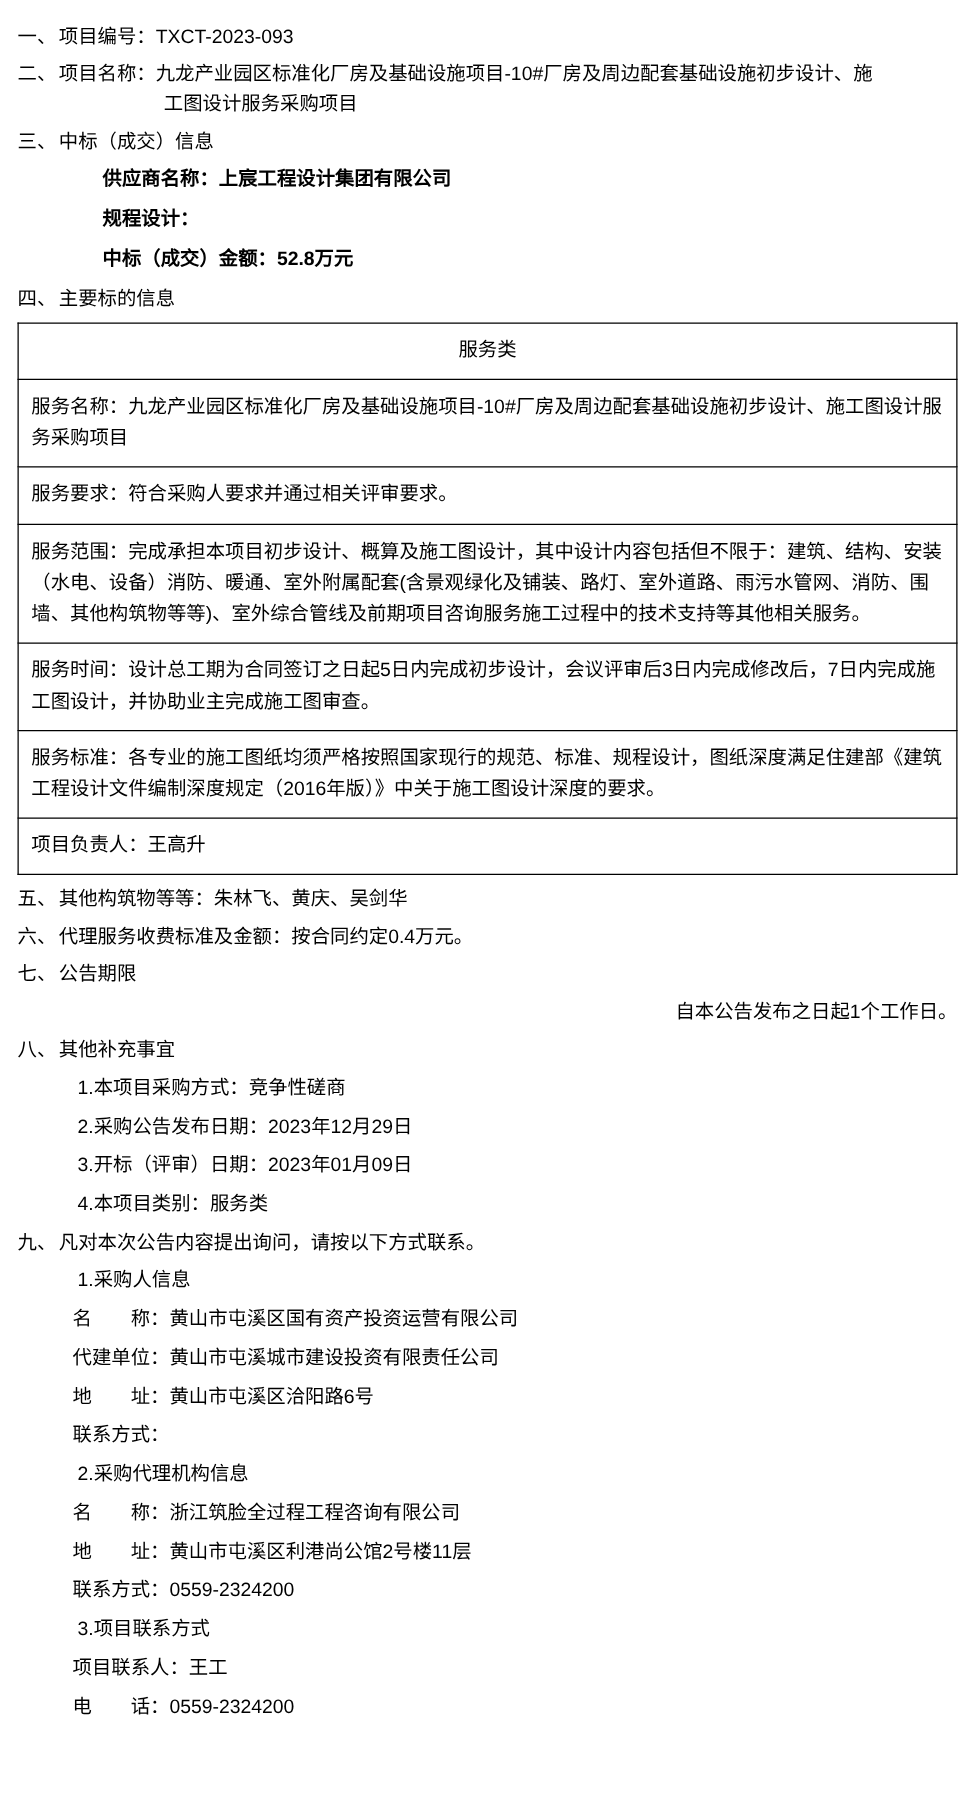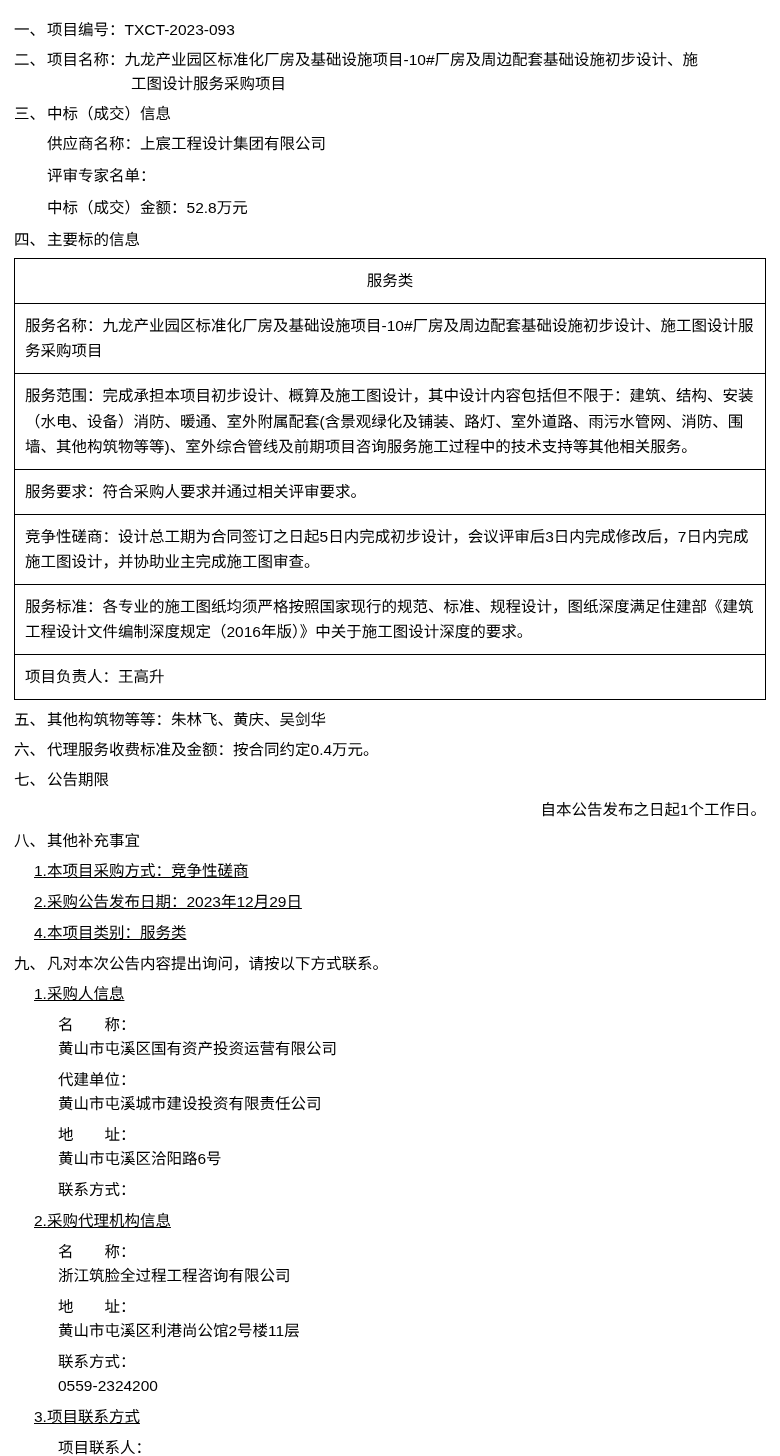--- a/index.html
+++ b/index.html
@@ -39,22 +39,23 @@
   }
   .hang {
     text-indent: 0;
   }
   .hang .cont {
     display: block;
     margin-left: 84px;
   }
   .kv {
     display: flex;
-    margin-left: 33px;
+    margin-left: 68px;
     margin-bottom: 8px;
+    font-weight: bold;
   }
   .kv .k {
     flex: 0 0 auto;
     white-space: nowrap;
   }
   .kv .v {
     flex: 1 1 auto;
   }
   table.main {
     width: 752px;
@@ -68,29 +69,27 @@
     padding: 9px 10px 10px 10px;
     vertical-align: top;
     font-size: 15.5px;
     line-height: 1.62;
   }
   td.head {
     text-align: center;
     padding: 6px 10px 7px 10px;
   }
   .sub-line {
-    margin-left: 20px;
+    margin-left: 48px;
     margin-bottom: 7px;
-    text-decoration: underline;
   }
   .contact-row {
     display: flex;
     margin-left: 44px;
     margin-bottom: 7px;
-    flex-direction: column;
   }
   .contact-row .ck {
     flex: 0 0 auto;
     white-space: pre;
   }
   .contact-row .cv {
     flex: 1 1 auto;
   }
   .sec-title {
     margin-bottom: 6px;
@@ -118,21 +117,21 @@
 
   <div class="line sec-title">
     <span class="num">三、</span>
     <span class="body-text">中标（成交）信息</span>
   </div>
   <div class="kv">
     <span class="k">供应商名称：</span>
     <span class="v">上宸工程设计集团有限公司</span>
   </div>
   <div class="kv">
-    <span class="k">评审专家名单：</span>
+    <span class="k">规程设计：</span>
   </div>
   <div class="kv">
     <span class="k">中标（成交）金额：</span>
     <span class="v">52.8万元</span>
   </div>
 
   <div class="line sec-title">
     <span class="num">四、</span>
     <span class="body-text">主要标的信息</span>
   </div>
@@ -142,31 +141,31 @@
       <tr>
         <td class="head">服务类</td>
       </tr>
       <tr>
         <td>
           <span>服务名称：</span><span>九龙产业园区标准化厂房及基础设施项目-10#厂房及周边配套基础设施初步设计、施工图设计服务采购项目</span>
         </td>
       </tr>
       <tr>
         <td>
+          <span>服务要求：</span><span>符合采购人要求并通过相关评审要求。</span>
+        </td>
+      </tr>
+      <tr>
+        <td>
           <span>服务范围：</span><span>完成承担本项目初步设计、概算及施工图设计，其中设计内容包括但不限于：建筑、结构、安装（水电、设备）消防、暖通、室外附属配套(含景观绿化及铺装、路灯、室外道路、雨污水管网、消防、围墙、其他构筑物等等)、室外综合管线及前期项目咨询服务施工过程中的技术支持等其他相关服务。</span>
         </td>
       </tr>
       <tr>
         <td>
-          <span>服务要求：</span><span>符合采购人要求并通过相关评审要求。</span>
-        </td>
-      </tr>
-      <tr>
-        <td>
-          <span>竞争性磋商：</span><span>设计总工期为合同签订之日起5日内完成初步设计，会议评审后3日内完成修改后，7日内完成施工图设计，并协助业主完成施工图审查。</span>
+          <span>服务时间：</span><span>设计总工期为合同签订之日起5日内完成初步设计，会议评审后3日内完成修改后，7日内完成施工图设计，并协助业主完成施工图审查。</span>
         </td>
       </tr>
       <tr>
         <td>
           <span>服务标准：</span><span>各专业的施工图纸均须严格按照国家现行的规范、标准、规程设计，图纸深度满足住建部《建筑工程设计文件编制深度规定（2016年版）》中关于施工图设计深度的要求。</span>
         </td>
       </tr>
       <tr>
         <td>
           <span>项目负责人：</span><span>王高升</span>
@@ -194,20 +193,21 @@
     <span class="body-text">公告期限</span>
   </div>
   <div class="indent-1">自本公告发布之日起1个工作日。</div>
 
   <div class="line sec-title">
     <span class="num">八、</span>
     <span class="body-text">其他补充事宜</span>
   </div>
   <div class="sub-line">1.本项目采购方式：竞争性磋商</div>
   <div class="sub-line">2.采购公告发布日期：2023年12月29日</div>
+  <div class="sub-line">3.开标（评审）日期：2023年01月09日</div>
   <div class="sub-line">4.本项目类别：服务类</div>
 
   <div class="line sec-title">
     <span class="num">九、</span>
     <span class="body-text">凡对本次公告内容提出询问，请按以下方式联系。</span>
   </div>
 
   <div class="sub-line">1.采购人信息</div>
   <div class="contact-row">
     <span class="ck">名　　称：</span>

